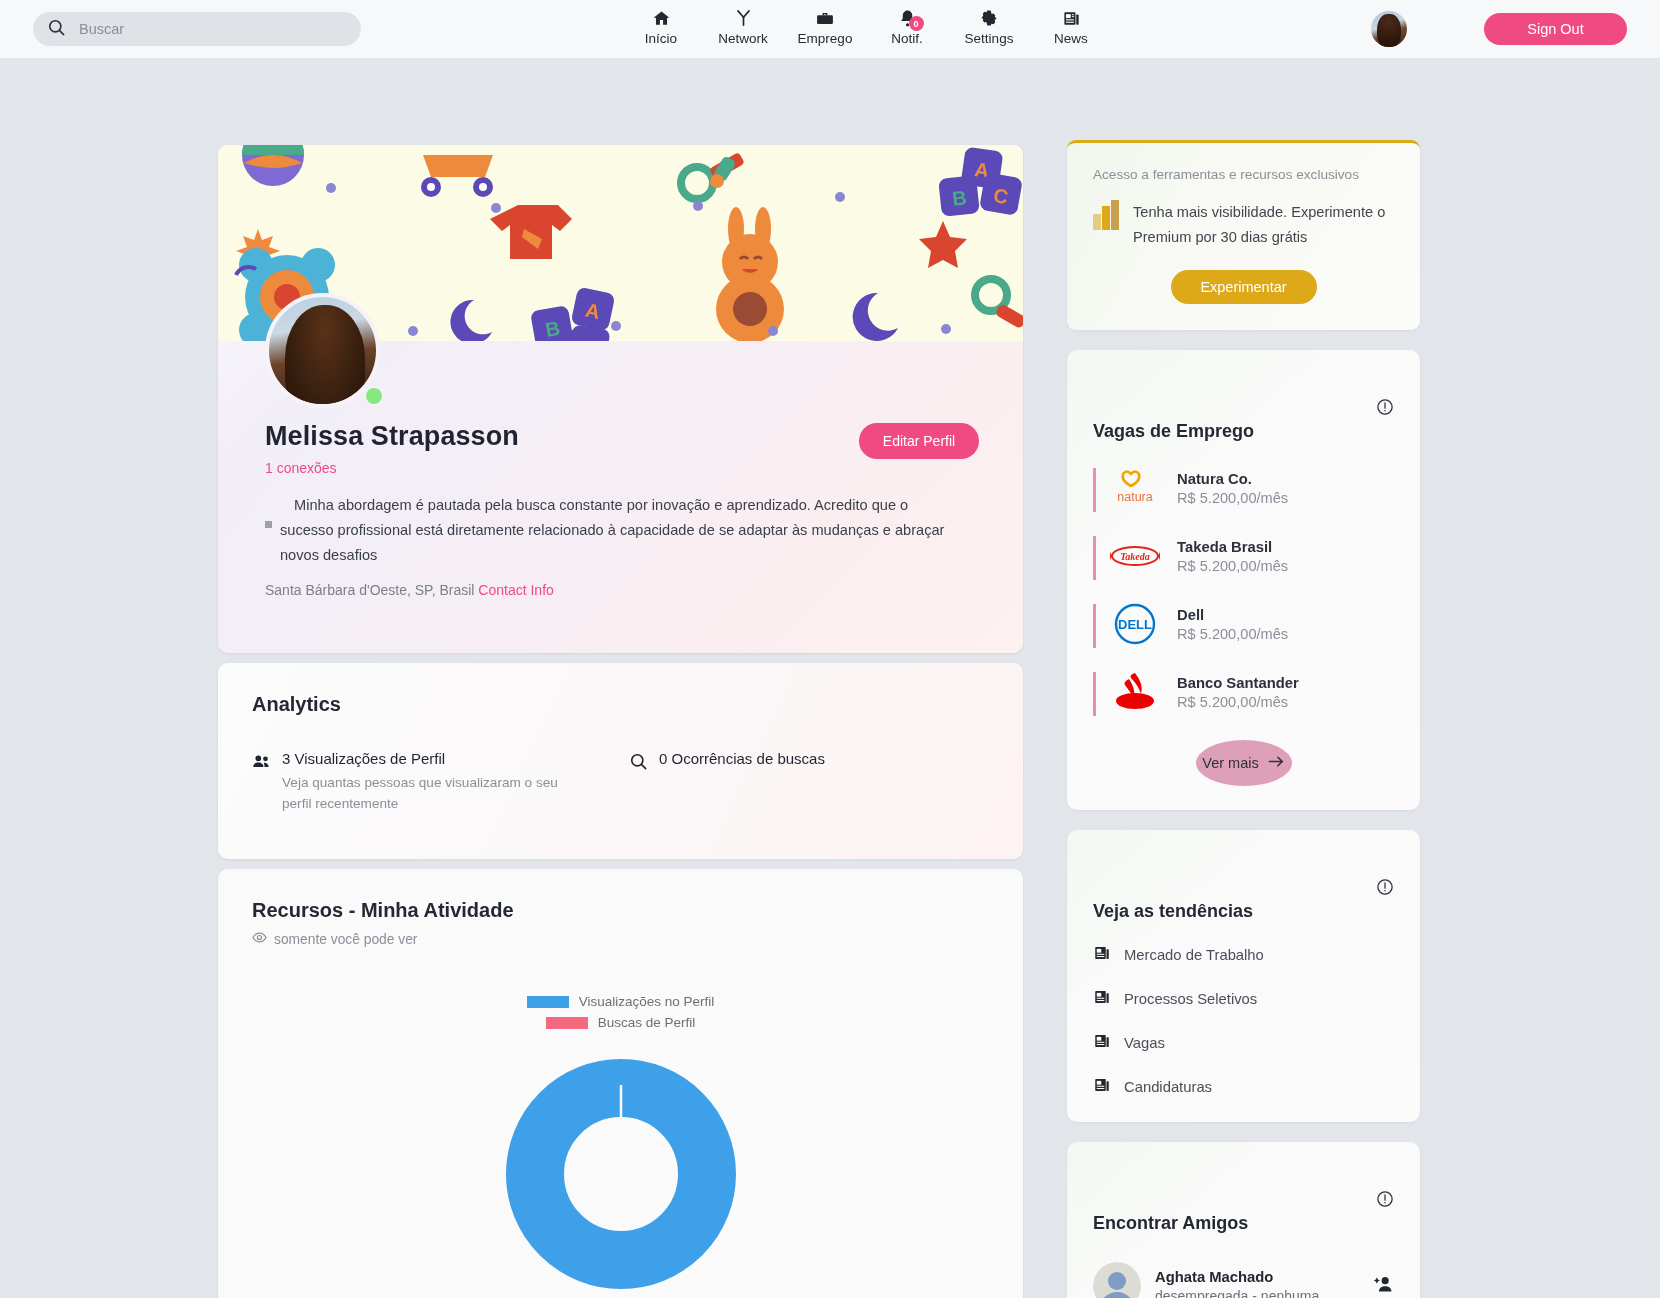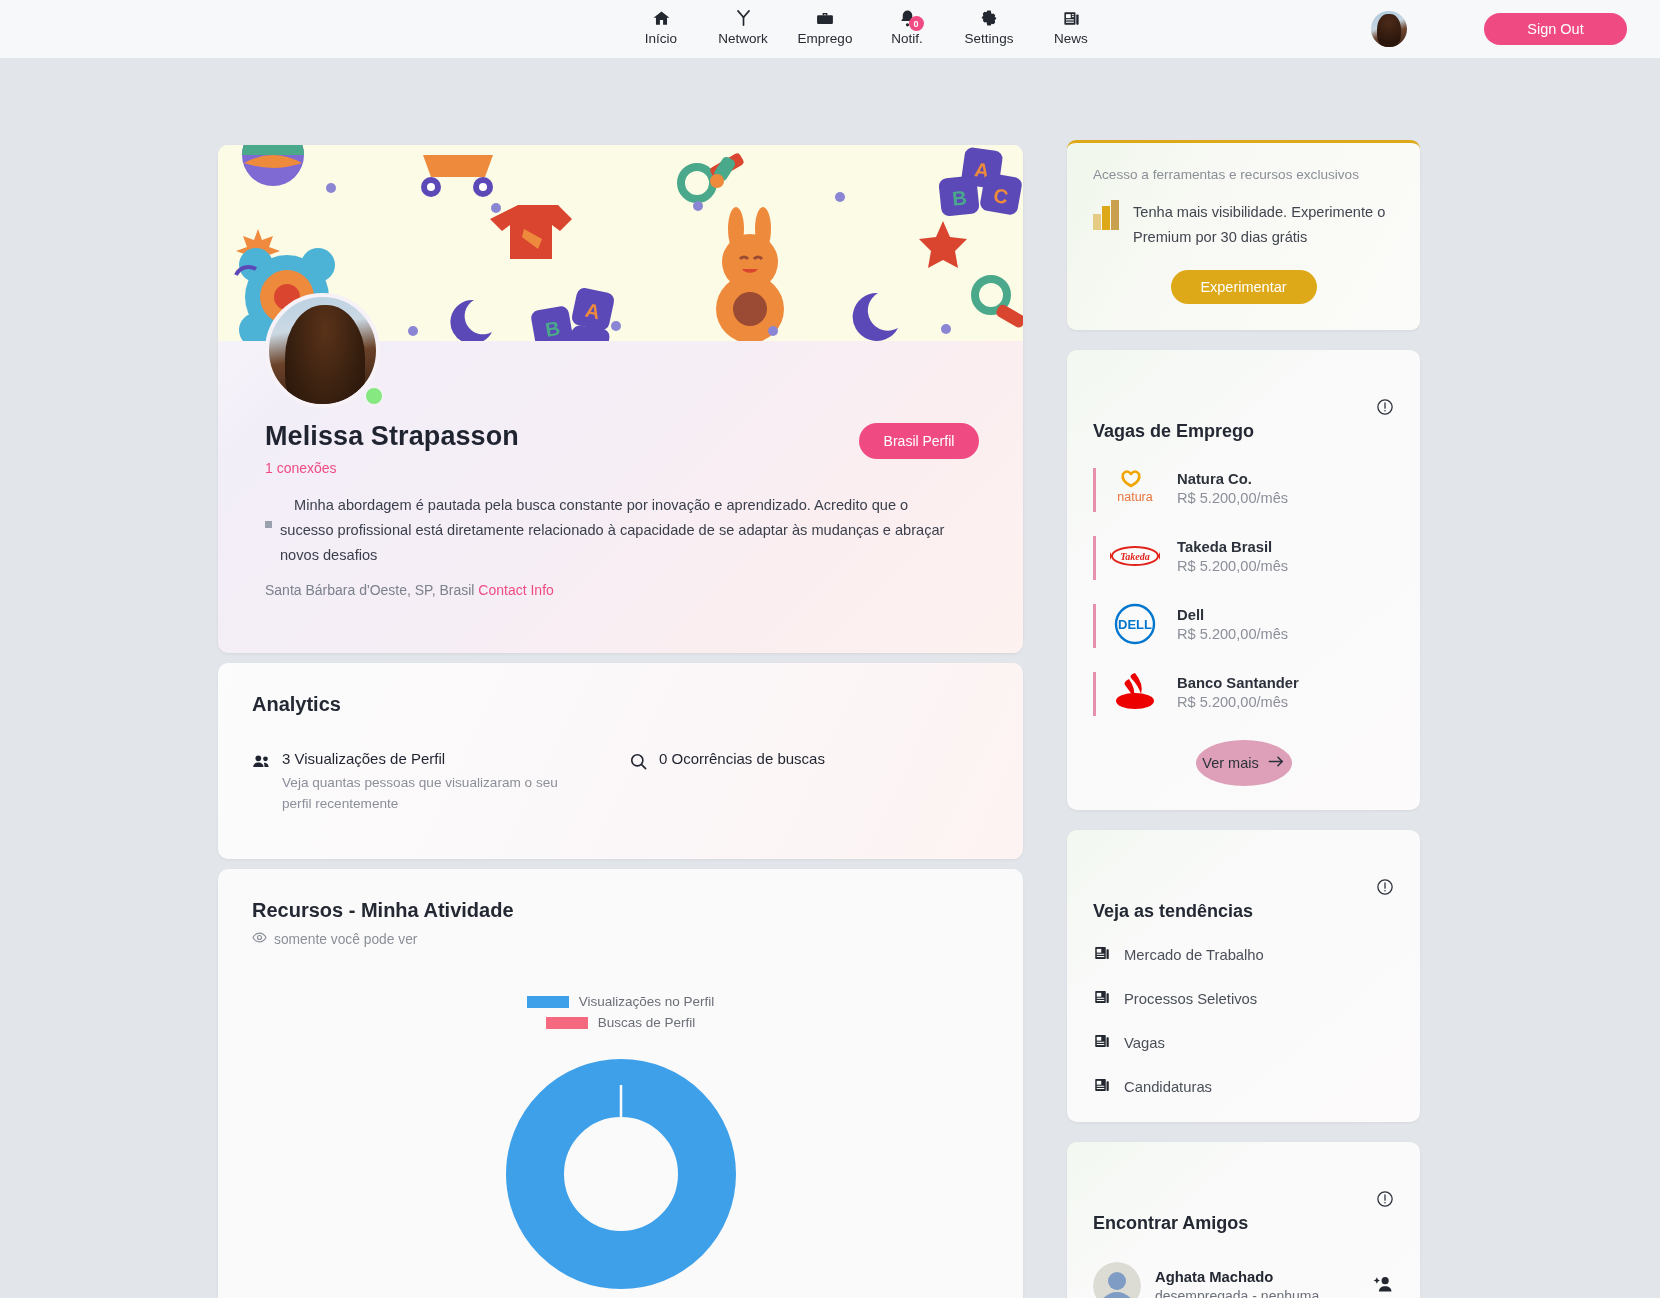--- a/index.html
+++ b/index.html
@@ -189,20 +189,29 @@
   .friend-row { display: flex; align-items: center; gap: 14px; margin-top: 28px; }
   .fr-av { width: 48px; height: 48px; border-radius: 50%; overflow: hidden; flex: 0 0 auto; position: relative; }
   .fr-name { font-size: 14.8px; font-weight: bold; color: #232833; }
   .fr-role { font-size: 14px; color: #6c717b; margin-top: 3px;}
   .fr-add { margin-left: auto; cursor: pointer; }
 </style>
 </head>
 <body>
 
 <div class="topbar">
+  <div class="search-wrap">
+    <span>
+      <svg width="19" height="19" viewBox="0 0 24 24" fill="none" stroke="#2b2f38" stroke-width="2">
+        <circle cx="10.5" cy="10.5" r="7"></circle>
+          <line x1="15.6" y1="15.6" x2="21" y2="21" stroke-linecap="round"></line>
+      </svg>
+    </span>
+    <input class="search-input" type="text" placeholder="Buscar" style="">
+  </div>
 
   <div class="nav-items">
     <div class="nav-item">
       <span class="ic">
         <svg width="19" height="19" viewBox="0 0 24 24" fill="#23272f">
             <path d="M12 3 2 11h3v9h5v-6h4v6h5v-9h3z"></path>
           </svg>
       </span>
       <span class="lbl">Início</span>
     </div>
@@ -373,21 +382,21 @@
         </svg>
       </div>
 
       <div class="pfp">
           <div class="hair2"></div>
         </div>
       <div class="online-dot"></div>
 
       <div class="pname">Melissa Strapasson</div>
       <div class="pconn">1 conexões</div>
-      <button class="edit-btn">Brasil Perfil</button>
+      <button class="edit-btn">Editar Perfil</button>
 
       <div class="about-row">
         <span class="about-bullet"></span>
         <span class="about-text">Minha abordagem é pautada pela busca constante por inovação e aprendizado. Acredito que o sucesso profissional está diretamente relacionado à capacidade de se adaptar às mudanças e abraçar novos desafios</span>
       </div>
 
       <div class="loc-row">
         <span>Santa Bárbara d'Oeste, SP, Brasil</span>
         <span class="ci">Contact Info</span>
       </div>

